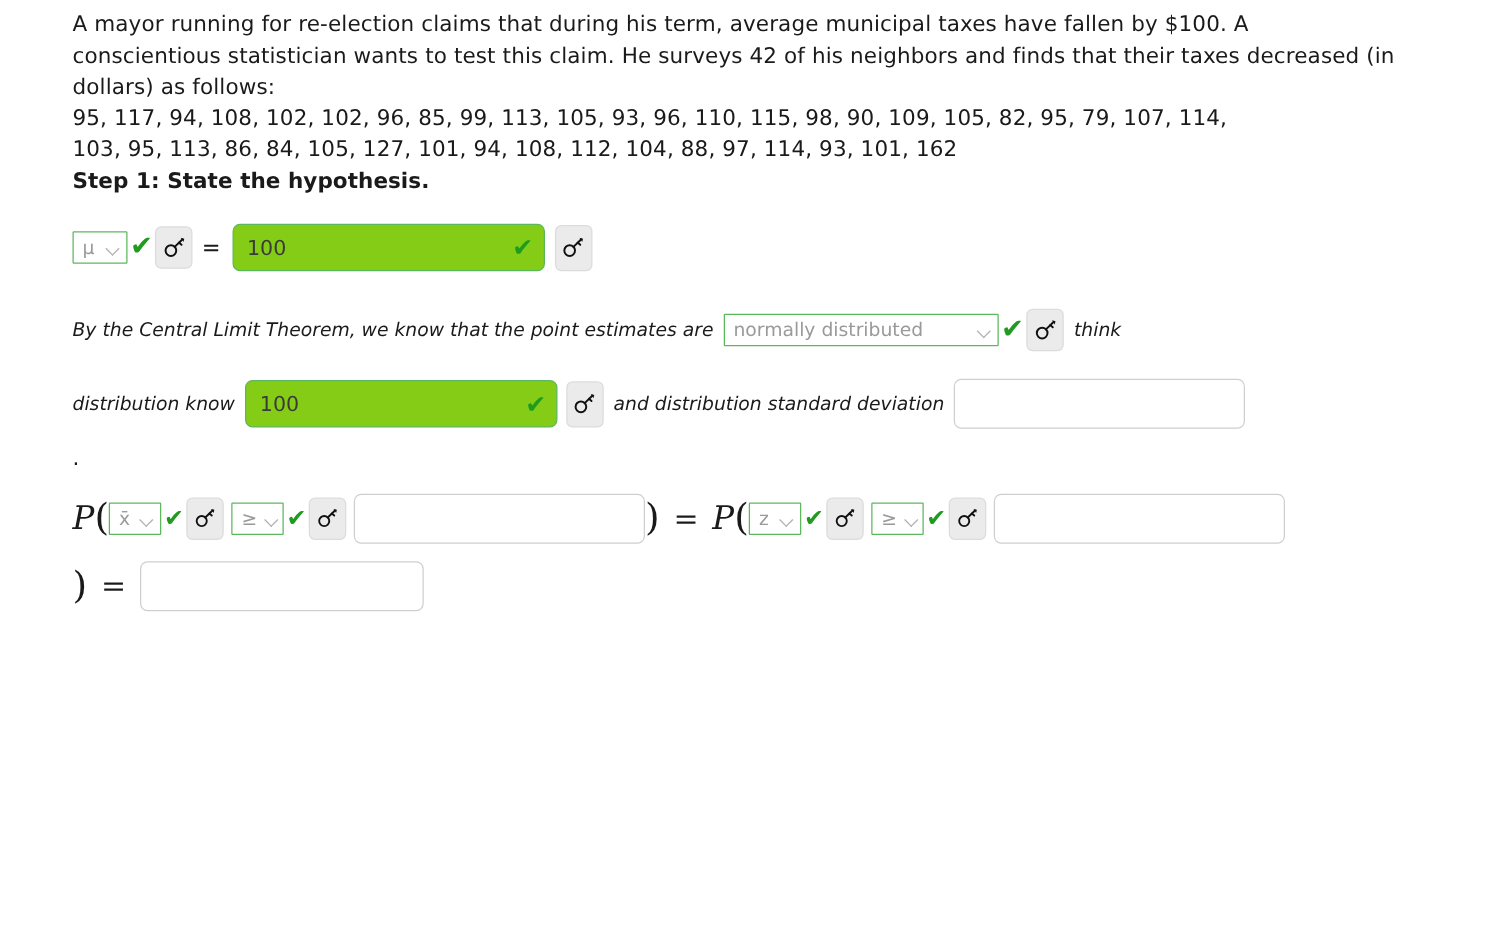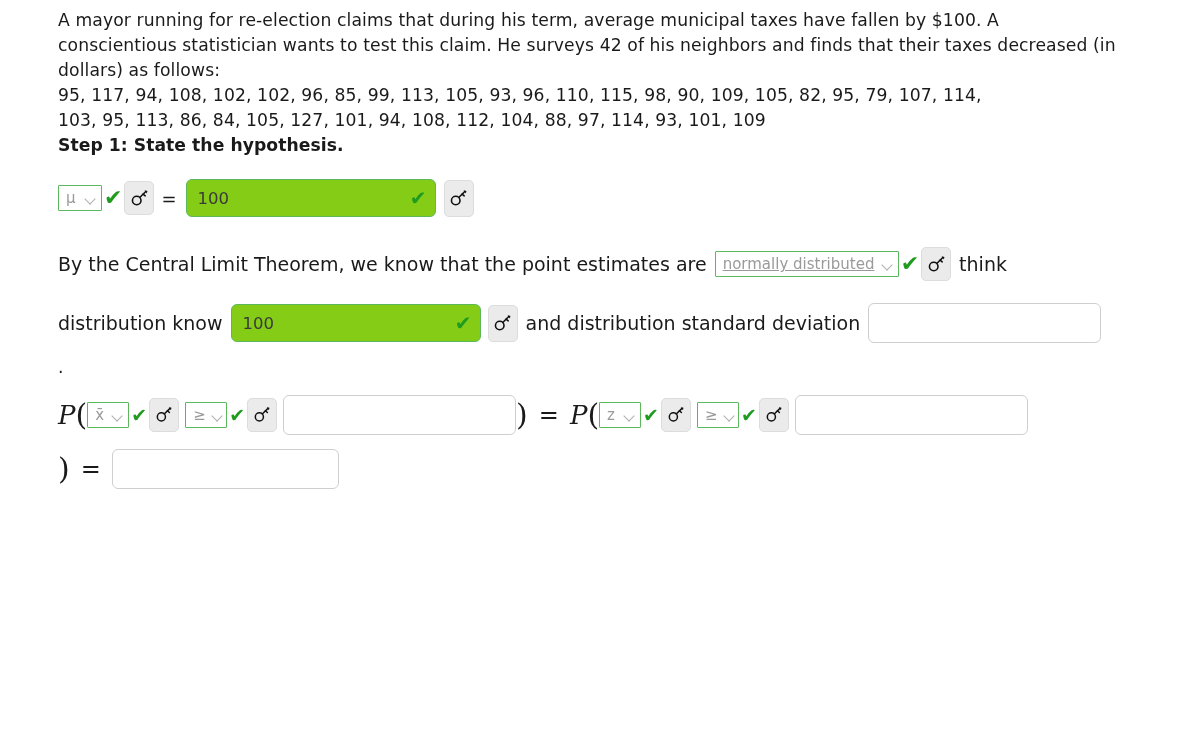--- a/index.html
+++ b/index.html
@@ -83,21 +83,21 @@
     position: absolute;
     left: 1px;
     top: 2px;
     width: 7px;
     height: 7px;
     border-right: 1.4px solid #b0b0b0;
     border-bottom: 1.4px solid #b0b0b0;
     transform: rotate(45deg);
   }
   .sel-mu { width: 44px; }
-  .sel-nd { width: 184px; text-decoration: underline; }
+  .sel-nd { width: 220px; }
   .sel-xbar { width: 42px; }
   .sel-ge { width: 42px; }
   .sel-z  { width: 42px; }
   .sel-ge2 { width: 42px; }
 
   .check {
     color: #1f9b1f;
     font-size: 22px;
     font-weight: bold;
     line-height: 1;
@@ -170,21 +170,21 @@
   
   .step1-row { margin-top: 22px; }
   .step1-eq { font-size: 18px; margin: 0 9px 0 7px; }
   .in-100a { width: 250px; }
 
   
   .clt-row { margin-top: 30px; }
   .mean-row { margin-top: 22px; }
   .in-100b { width: 250px; }
   .in-sd { width: 233px; height: 40px; }
-  .txt { font-size: 19px; }
+  .txt { font-size: 15px; font-style: italic; }
   .sp-l { margin-left: 8px; }
 
   .lone-dot {
     font-size: 17.2px;
     margin-top: 18px;
     line-height: 12px;
   }
 
   
   .step3-row { margin-top: 22px; }
@@ -197,21 +197,21 @@
 </head>
 <body>
 
 <div class="page">
   <div class="content">
 
     <p class="para para-intro">A mayor running for re-election claims that during his term, average municipal taxes have fallen by $100. A conscientious statistician wants to test this claim. He surveys 42 of his neighbors and finds that their taxes decreased (in dollars) as follows:</p>
 
     <p class="para data-block">
       <span>95, 117, 94, 108, 102, 102, 96, 85, 99, 113, 105, 93, 96, 110, 115, 98, 90, 109, 105, 82, 95, 79, 107, 114,</span><br>
-      <span>103, 95, 113, 86, 84, 105, 127, 101, 94, 108, 112, 104, 88, 97, 114, 93, 101, 109</span>
+      <span>103, 95, 113, 86, 84, 105, 127, 101, 94, 108, 112, 104, 88, 97, 114, 93, 101, 162</span>
     </p>
 
 
     <h3 class="step step-1">Step 1: State the hypothesis.</h3>
 
     <div class="row step1-row">
       <div class="select-box sel-mu">
         <span>μ</span>
         <span class="caret"></span>
       </div>

